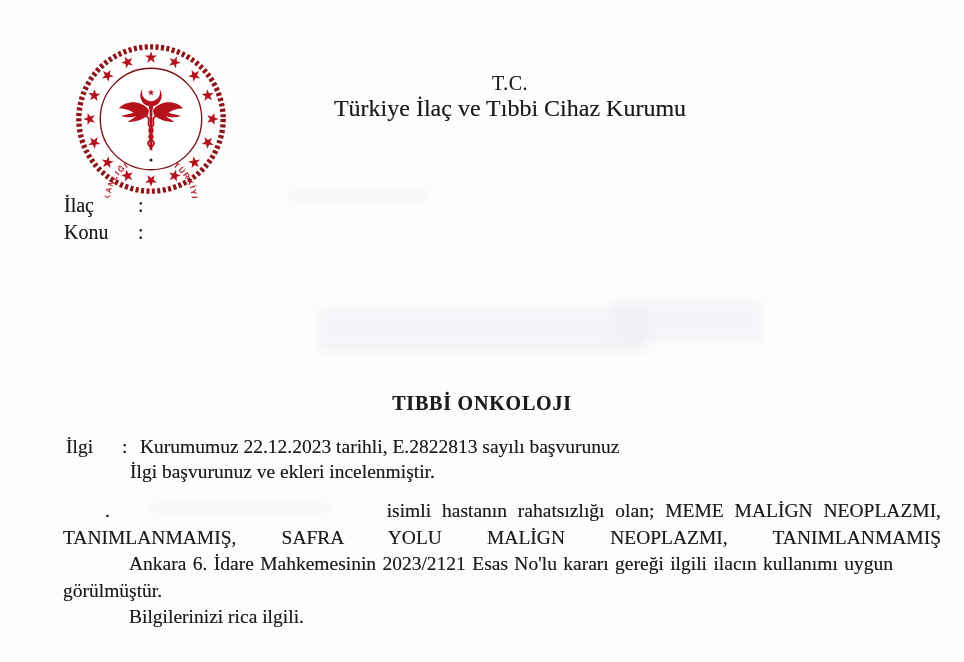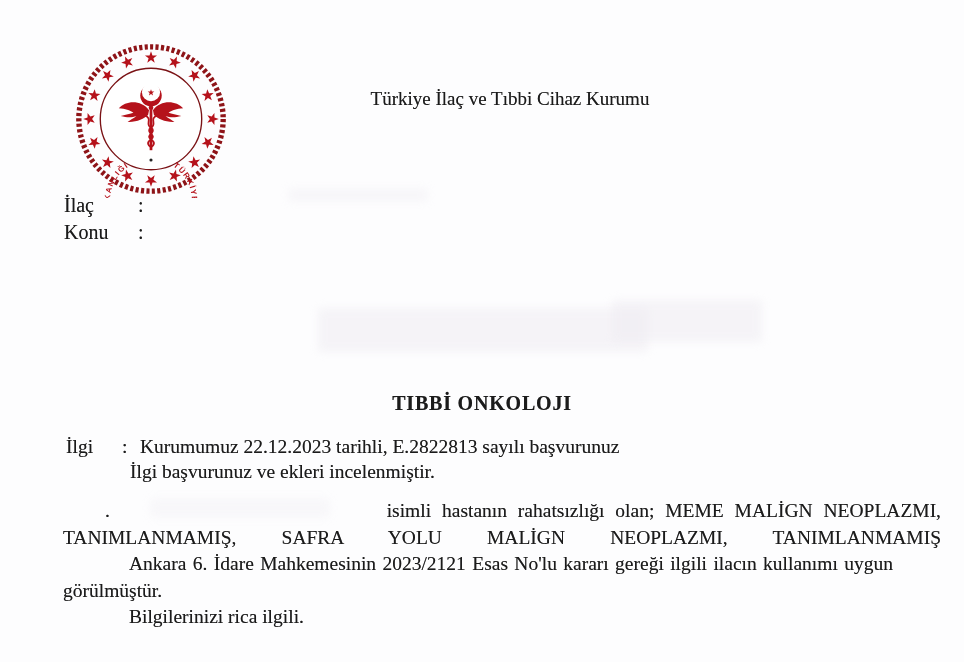--- a/index.html
+++ b/index.html
@@ -14,21 +14,21 @@
   .fuzzy{ text-shadow:0 0 0.6px rgba(40,40,40,.55); }
 
   
   .emblem{ position:absolute; left:70px; top:40px; width:162px; height:158px; }
   .emblem svg{ width:100%; height:100%; display:block; }
 
   
   .letterhead{ position:absolute; left:290px; top:72px; width:440px; text-align:center; }
   .lh1{ font-size:20px; letter-spacing:.5px; }
   .lh2{ font-size:24px; letter-spacing:1.5px; margin-top:3px; }
-  .lh3{ font-size:19px; margin-top:16px; }
+  .lh3{ font-size:24px; margin-top:0; }
 
   
   .meta{ position:absolute; left:64px; top:192px; font-size:20px; }
   .meta-row{ display:flex; line-height:27px; }
   .meta-label{ width:74px; }
   .meta-colon{ width:28px; }
 
   
   .smudge{ position:absolute; background:#efecf2; filter:blur(4px); opacity:.55; border-radius:3px; }
   .smudge-a{ left:318px; top:308px; width:330px; height:44px; }
@@ -113,20 +113,21 @@
 
         <path d="M -7,-4 C 3,0 -7,5 0,9 C 7,13 -7,17 0,21 C 5,24 3,27 0,29" fill="none" stroke="#b5121b" stroke-width="1.8" stroke-linecap="round"></path>
         <path d="M 7,-4 C -3,0 7,5 0,9 C -7,13 7,17 0,21 C -5,24 -3,27 0,29" fill="none" stroke="#b5121b" stroke-width="1.8" stroke-linecap="round"></path>
       </g>
 
       <circle cx="0" cy="42" r="1.6" fill="#222222"></circle>
     </svg>
   </div>
 
   <div class="letterhead">
+    <div class="lh1 fuzzy">T.C.</div>
     <div class="lh3 fuzzy">Türkiye İlaç ve Tıbbi Cihaz Kurumu</div>
   </div>
 
   <div class="meta">
     <div class="meta-row">
       <span class="meta-label fuzzy">İlaç</span>
       <span class="meta-colon fuzzy">:</span>
       <span class="fuzzy"></span>
     </div>
     <div class="meta-row">

